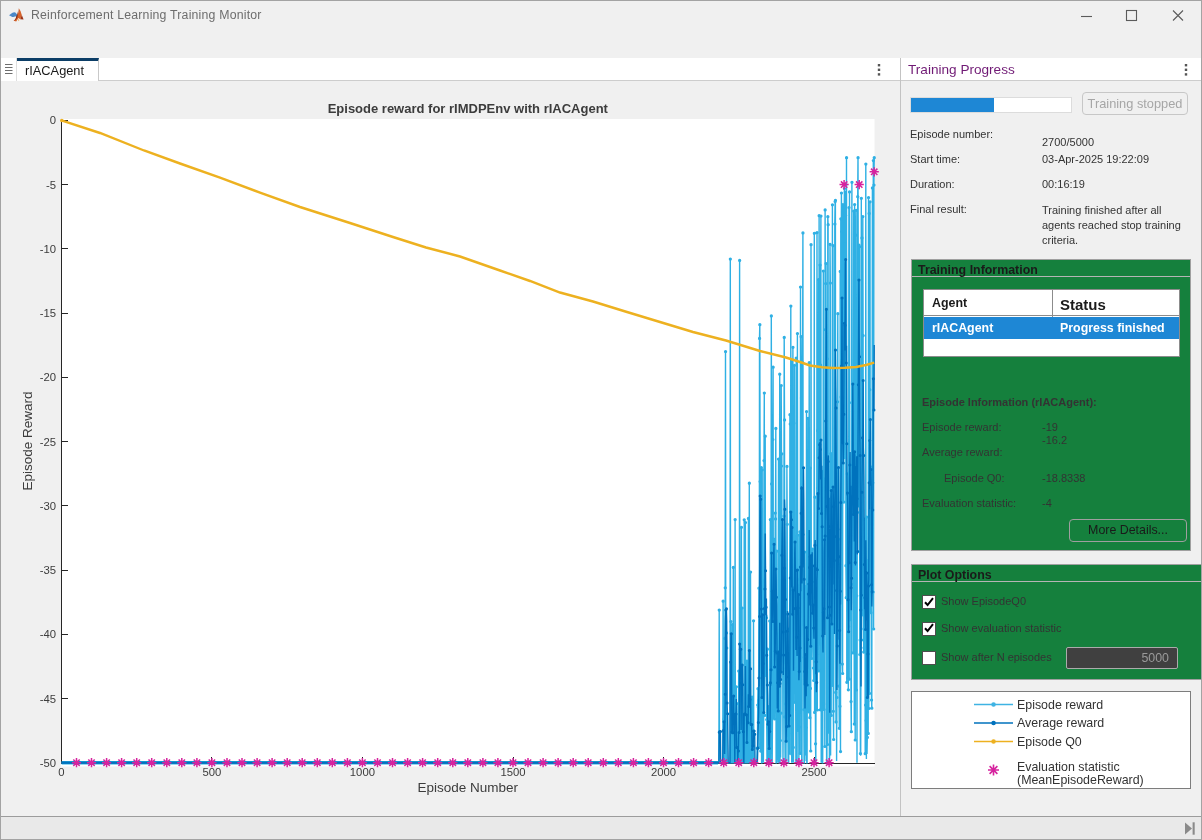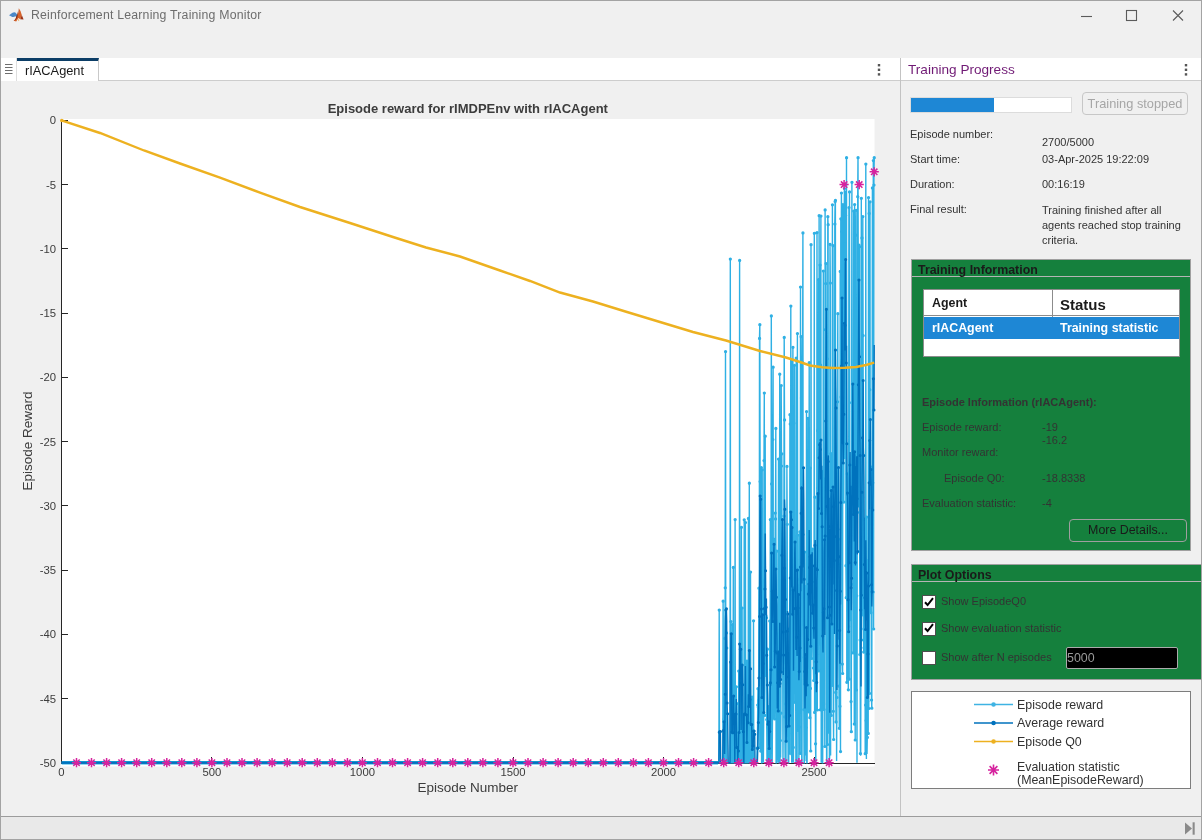--- a/index.html
+++ b/index.html
@@ -22,21 +22,21 @@
 #pbar{left:910px;top:97px;width:162px;height:16px;background:#fff;border:1px solid #dcdcdc}
 #pbar div{width:83px;height:100%;background:#1e87d5}
 #btn-stopped{left:1082px;top:92px;width:106px;height:23px;border:1px solid #c7c7c7;border-radius:4px;
  font-size:12.8px;color:#a6a6a6;text-align:center;line-height:21px}
 .lbl{font-size:11px;color:#333}
 .gbox{border:1px solid #a0a0a0;background:#15803d}
 .gbox h3{position:absolute;left:6px;top:2.5px;font-size:12.4px;color:#1a1a1a}
 .ghead{position:absolute;left:0;top:0;right:0;height:17px;border-bottom:1px solid #b5b5b5}
 .cb{width:14px;height:14px;border:1.4px solid #4d4d4d;background:#fff}
 #ninput{left:1066px;top:647px;width:112px;height:22px;border:1px solid #ababab;border-radius:2px;
- background:#000000;font-size:12.4px;color:#9a9a9a;line-height:20px;padding-right:8px}
+ background:#404040;font-size:12.4px;color:#9a9a9a;text-align:right;line-height:20px;padding-right:8px}
 #legendbox{left:911px;top:691px;width:280px;height:98px;background:#fff;border:1px solid #7d7d7d}
 </style></head><body>
 <div id="win">
 <div class="abs" id="titlebar"></div>
 <svg class="abs" style="left:9px;top:7px" width="16" height="16" viewBox="0 0 16 16">
  <path d="M0 8.3 L3.5 5.8 Q5.2 4.6 6.3 5.6 L8.2 7.4 L6.5 9.3 Q4.8 10.4 3.4 10 Z" fill="#4a88c8"></path>
  <path d="M8.2 7.4 L6.5 9.3 L8.0 10.2 Z" fill="#2d5f93"></path>
  <path d="M9.8 1.2 Q10.3 3.5 9.0 6.5 L6.8 11.5 Q6.0 13.0 4.6 13.8 L7.2 14.6 L9.5 11.0 L11.2 12.2 L12.8 8.0 Q11.5 3.0 9.8 1.2 Z" fill="#d6622a"></path>
  <path d="M9.8 1.2 L8.2 7.4 L6.2 12.6 L4.6 13.8 Q7.0 13.4 8.4 10.4 Z" fill="#8c2d12"></path>
  <path d="M12.8 8.0 L14.6 12.4 L11.2 12.2 Z" fill="#9c3315"></path>
@@ -197,26 +197,26 @@
  <div class="ghead"></div>
       <h3>Training Information</h3>
 </div>
 <div class="abs" style="left:923px;top:289px;width:257px;height:68px;background:#fff;border:1px solid #8c8c8c">
  <div style="position:absolute;left:0;top:0;width:100%;height:26px;border-bottom:1px solid #8c8c8c"></div>
  <div style="position:absolute;left:128px;top:0;width:1px;height:49px;background:#8c8c8c"></div>
  <div style="position:absolute;left:8px;top:6px;font-size:12.4px;font-weight:bold;color:#1a1a1a">Agent</div>
  <div style="position:absolute;left:136px;top:6px;font-size:15px;font-weight:bold;color:#1a1a1a">Status</div>
  <div style="position:absolute;left:0;top:27px;width:100%;height:22px;background:#1e87d5"></div>
  <div style="position:absolute;left:8px;top:31px;font-size:12.4px;font-weight:bold;color:#fff">rIACAgent</div>
- <div style="position:absolute;left:136px;top:31px;font-size:12.4px;font-weight:bold;color:#fff">Training statistic</div>
+ <div style="position:absolute;left:136px;top:31px;font-size:12.4px;font-weight:bold;color:#fff">Progress finished</div>
 </div>
 <div class="abs lbl" style="left:922px;top:396px;font-weight:bold">Episode Information (rIACAgent):</div>
 <div class="abs lbl" style="left:922px;top:421px">Episode reward:</div>
 <div class="abs lbl" style="left:1042px;top:421px">-19</div>
-<div class="abs lbl" style="left:922px;top:446px">Monitor reward:</div>
+<div class="abs lbl" style="left:922px;top:446px">Average reward:</div>
 <div class="abs lbl" style="left:1042px;top:434px">-16.2</div>
 <div class="abs lbl" style="left:944px;top:471.5px">Episode Q0:</div>
 <div class="abs lbl" style="left:1042px;top:471.5px">-18.8338</div>
 <div class="abs lbl" style="left:922px;top:497px">Evaluation statistic:</div>
 <div class="abs lbl" style="left:1042px;top:497px">-4</div>
 <div class="abs" style="left:1069px;top:519px;width:118px;height:23px;border:1px solid #9f9f9f;border-radius:4px;
  font-size:12.4px;color:#1a1a1a;text-align:center;line-height:21px">More Details...</div>
 
 <div class="abs gbox" style="left:911px;top:564px;width:303px;height:116px">
  <div class="ghead"></div>

